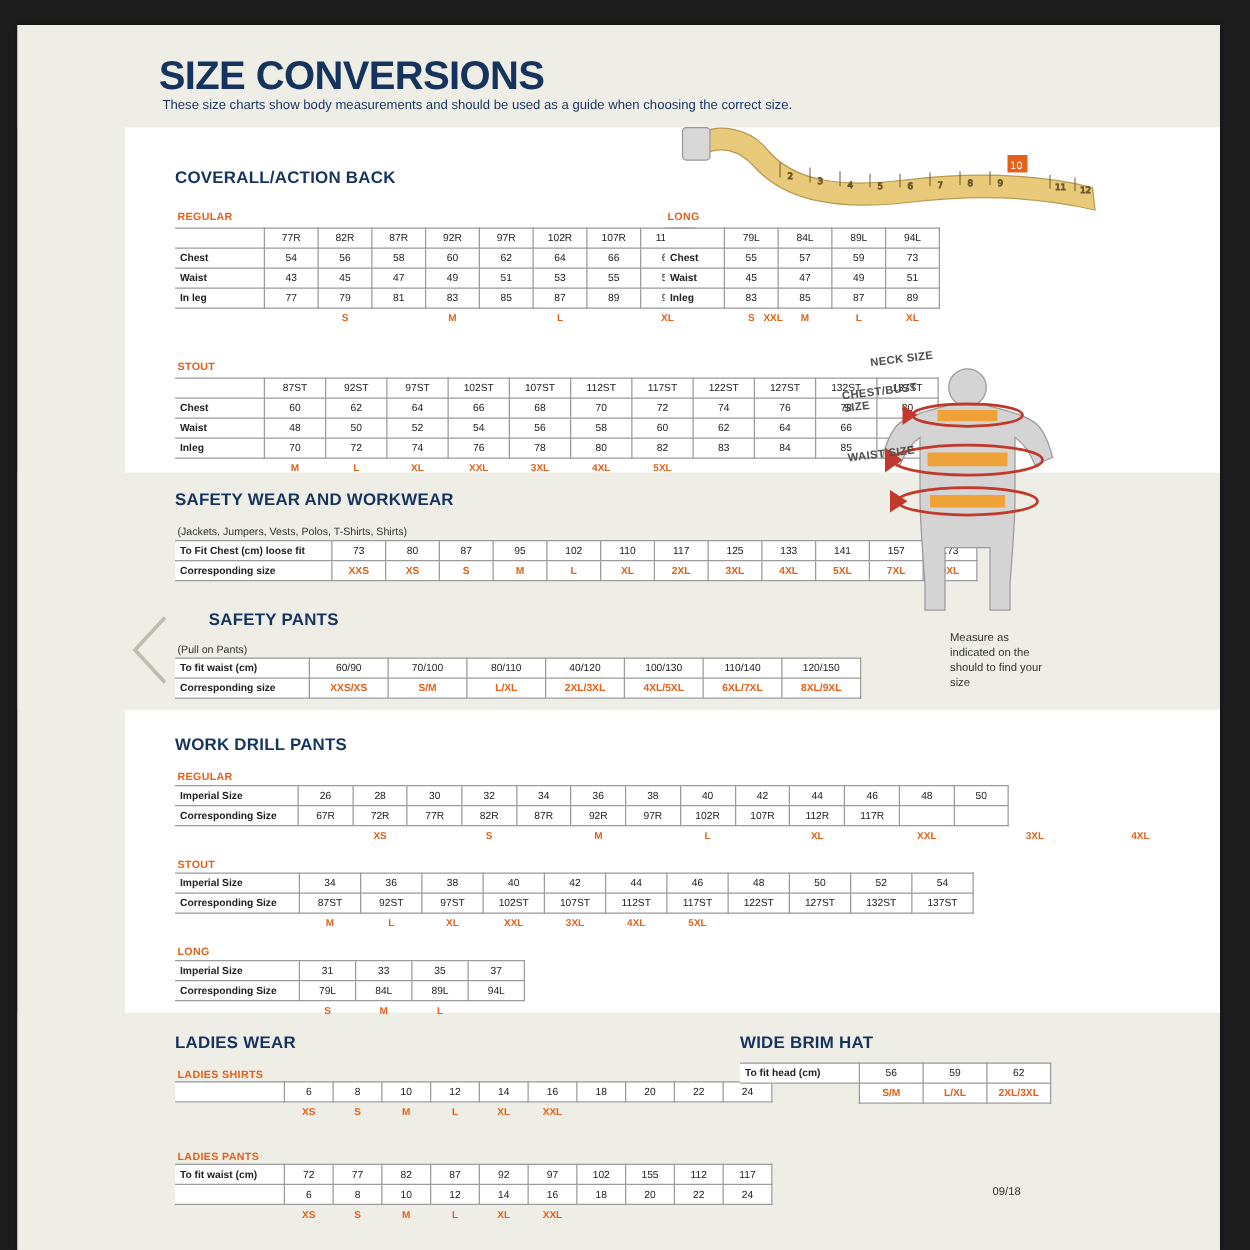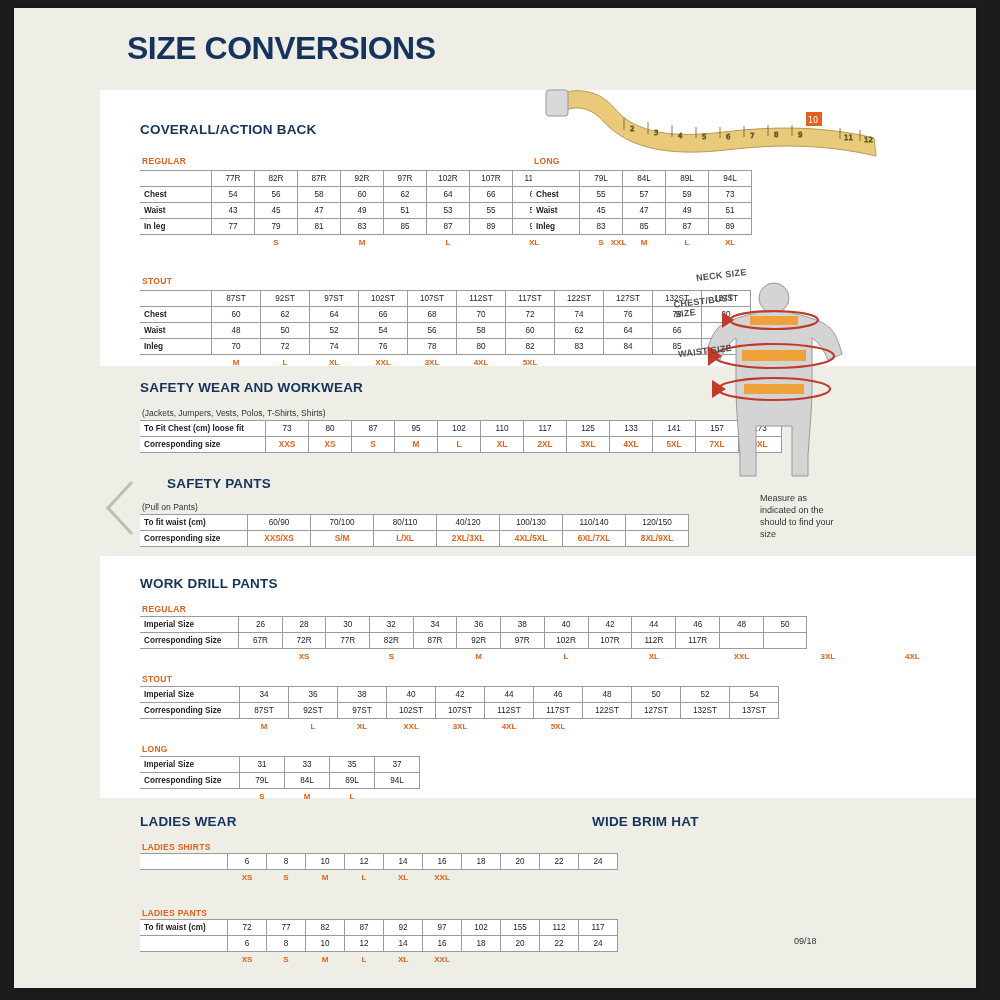--- a/index.html
+++ b/index.html
@@ -3,21 +3,21 @@
 <meta charset="utf-8">
 <style>
   html,body{margin:0;padding:0;}
   body{
     width:1000px;height:1000px;
     background:#1c1c1c;
     font-family:"Liberation Sans", sans-serif;
     overflow:hidden;
   }
   .page{
-    position:absolute;left:14px;top:8px;width:962px;height:980px;
+    position:absolute;left:14px;top:20px;width:962px;height:980px;
     background:#ffffff;
     box-shadow:0 0 4px rgba(0,0,0,.4);
     overflow:hidden;
   }
   .leftband{position:absolute;left:0;top:0;width:86px;height:100%;background:#eeeee6;}
   .band{position:absolute;left:0;width:100%;background:#eeeee6;}
 
   h1{
     position:absolute;left:113px;top:22px;margin:0;
     font-size:32px;letter-spacing:-0.5px;color:#16335e;font-weight:bold;
@@ -71,20 +71,21 @@
 <body>
 
 <div class="page">
 
   <div class="leftband"></div>
   <div class="band" style="top:0;height:82px;"></div>
   <div class="band" style="top:358px;height:190px;"></div>
   <div class="band" style="top:790px;height:190px;"></div>
 
   <h1>SIZE CONVERSIONS</h1>
+  <div class="subtitle">These size charts show body measurements and should be used as a guide when choosing the correct size.</div>
 
   <svg class="tmeasure" style="left:530px;top:78px;" width="340" height="80" viewBox="0 0 340 80">
     <path d="M12,10 C30,0 56,4 70,22 C92,48 130,52 180,46 C230,40 280,40 330,52 L332,70 C280,58 232,58 182,64 C128,70 86,64 60,36 C48,22 32,18 18,26 Z" fill="#e9c97a" stroke="#b79b52" stroke-width="1"></path>
     <rect x="2" y="4" width="22" height="26" rx="3" fill="#d8d8d8" stroke="#999" stroke-width="1"></rect>
     <g stroke="#6b5a2a" stroke-width="0.8" font-family="DejaVu Sans" font-size="7" fill="#4a3e1c">
       <line x1="80" y1="32" x2="80" y2="44"></line>
         <text x="86" y="45">2</text>
       <line x1="104" y1="36" x2="104" y2="48"></line>
         <text x="110" y="49">3</text>
       <line x1="128" y1="39" x2="128" y2="51"></line>
@@ -571,15 +572,33 @@
           <td class="sz" style="width:32px">S</td>
           <td class="sz" style="width:32px">M</td>
           <td class="sz" style="width:32px">L</td>
           <td class="sz" style="width:32px">XL</td>
           <td class="sz" style="width:32px">XXL</td>
         </tr>
       </tbody>
     </table>
 
   <div class="section-title" style="left:578px;top:806px;">WIDE BRIM HAT</div>
+  <table class="grid" id="t-hat" style="left:578px;top:830px;">
+      <tbody>
+        <tr>
+          <td class="lbl" style="width:88px">To fit head (cm)</td>
+          <td class="" style="width:44px">56</td>
+          <td class="" style="width:44px">59</td>
+          <td class="" style="width:44px">62</td>
+        </tr>
+      </tbody>
+      <tbody>
+        <tr>
+          <td class="nb" style="width:88px"></td>
+          <td style="width:44px;color:#e2621b;font-weight:bold">S/M</td>
+          <td style="width:44px;color:#e2621b;font-weight:bold">L/XL</td>
+          <td style="width:44px;color:#e2621b;font-weight:bold">2XL/3XL</td>
+        </tr>
+      </tbody>
+    </table>
 
   <div class="footer" style="left:780px;top:928px;">09/18</div>
 </div>
 
 </body></html>

